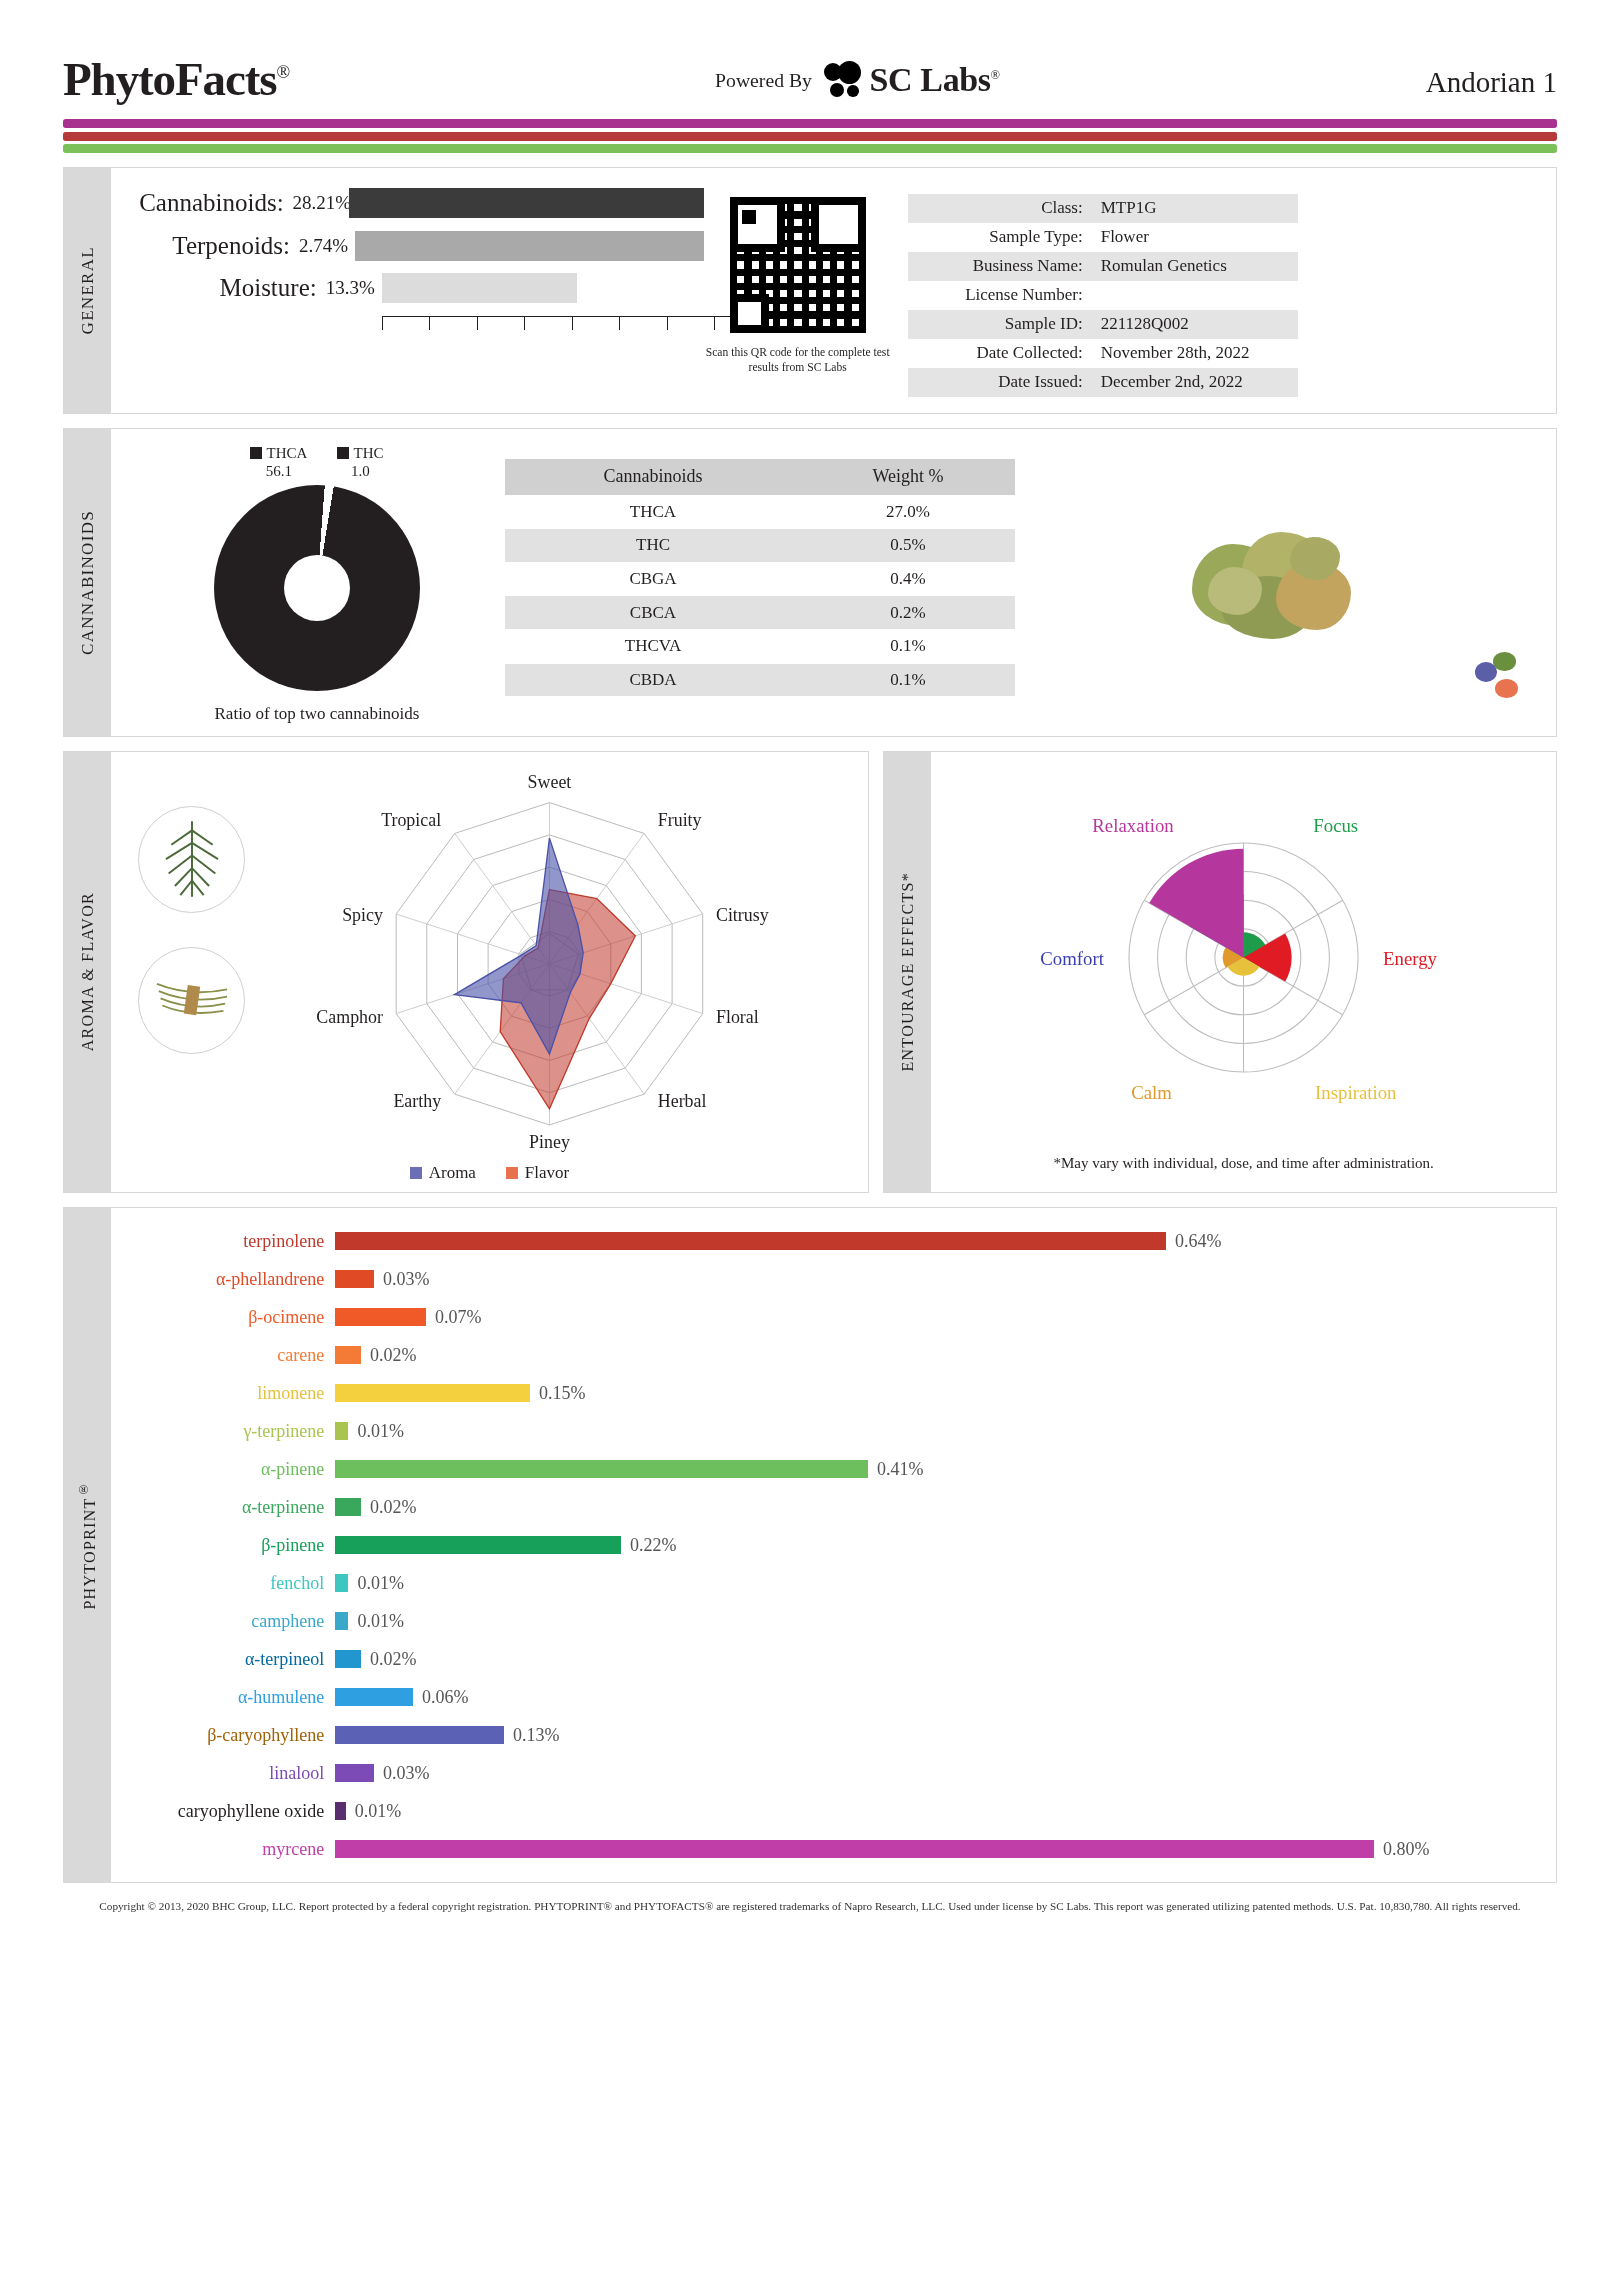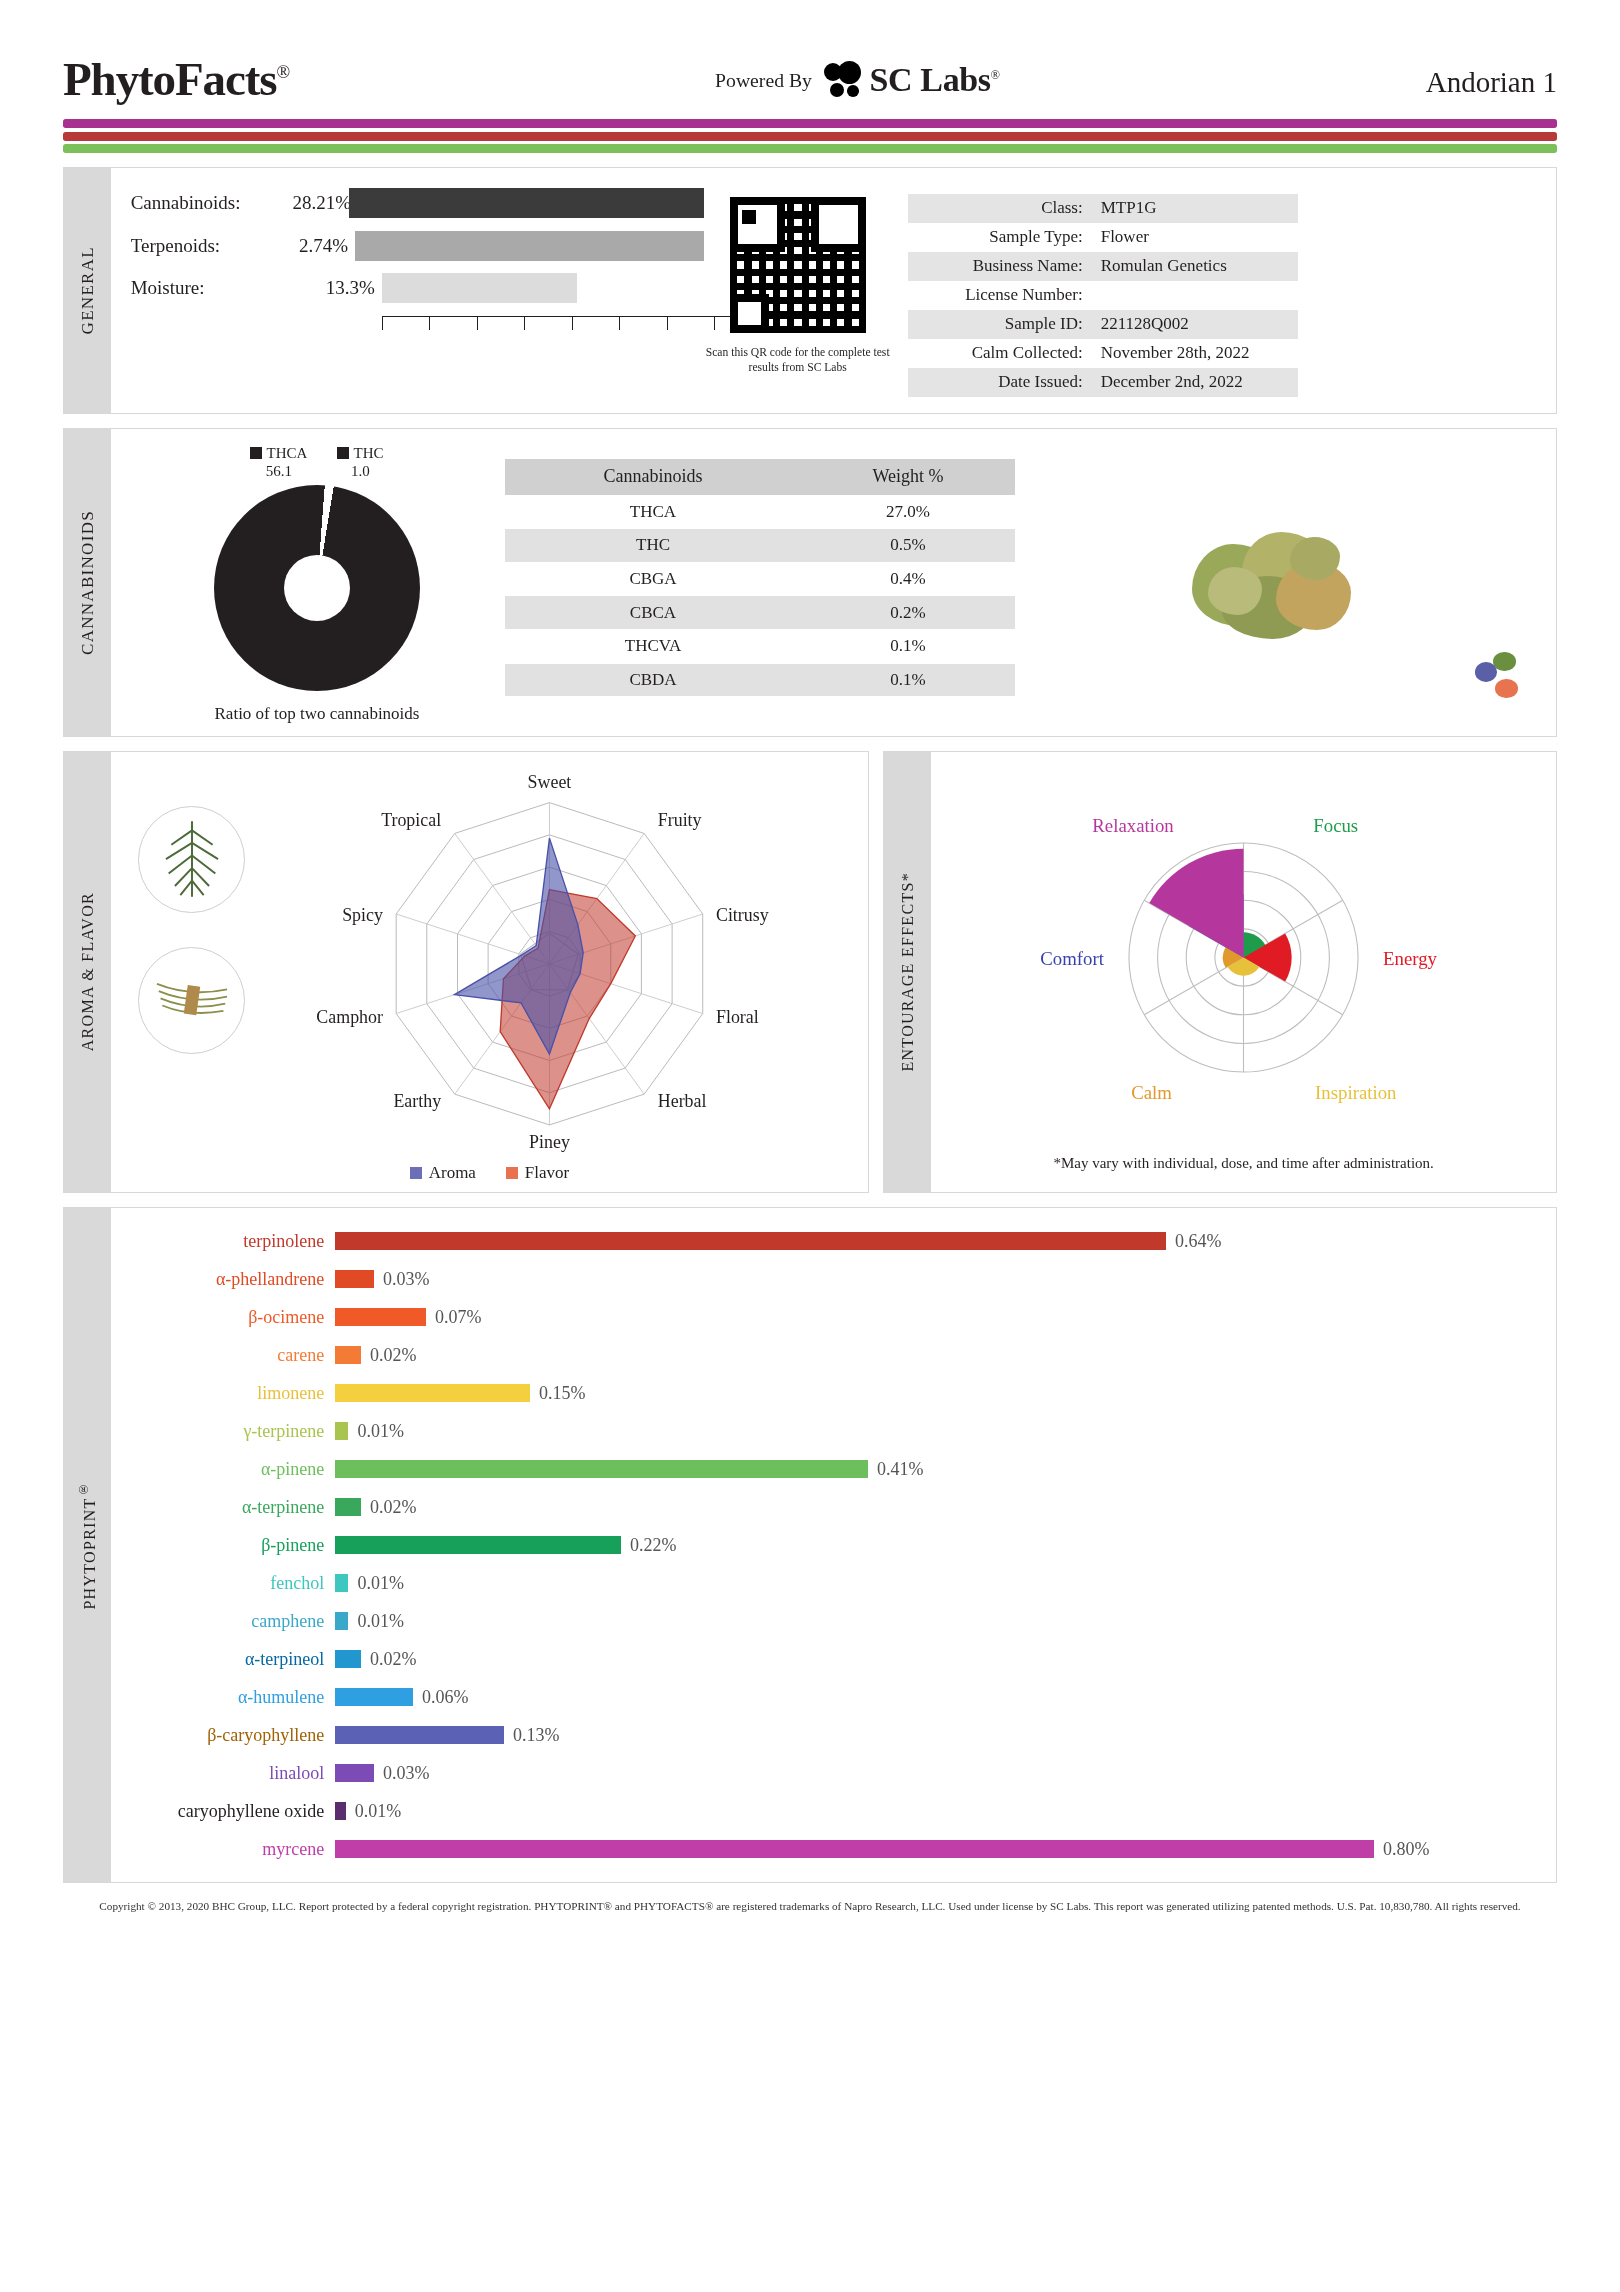--- a/index.html
+++ b/index.html
@@ -44,21 +44,21 @@
     writing-mode: vertical-rl; transform: rotate(180deg);
     font-size:17px; letter-spacing:1.3px; color:#231f20; white-space:nowrap;
   }
   .side-label.tall span { font-size:16px; }
   .section-body { flex:1; position:relative; }
 
   
   .general-body { display:flex; padding:19.7px 16px 16px 19.7px; }
   .gen-left { width:573px; }
   .gen-row { display:flex; align-items:center; margin-bottom:12.5px; }
-  .gen-label { width:195px; font-size:19px; padding-right:9px; }
+  .gen-label { width:195px; text-align:right; font-size:25px; padding-right:9px; }
   .gen-value { width:56px; text-align:right; font-size:19px; padding-right:16px; }
   .gen-bar { height:30px; }
   .gen-axis { margin-left:251px; margin-top:5.4px; position:relative; height:19.7px; width:475px; }
   .gen-axis .line { position:absolute; top:0; left:0; right:0; height:1.8px; background:#231f20; }
   .gen-axis .tick { position:absolute; top:0; width:1.8px; height:14.3px; background:#231f20; }
   .qr-wrap { width:188px; display:flex; flex-direction:column; align-items:center; padding-top:9px; }
   .qr { width:136px; height:136px; background:
       repeating-linear-gradient(90deg,#000 0 7.2px,#fff 7.2px 14.3px),
       repeating-linear-gradient(0deg,#000 0 7.2px,transparent 7.2px 14.3px);
       background-blend-mode: multiply; position:relative; }
@@ -219,21 +219,21 @@
             </div>
           <div class="gen-tr">
               <div class="k">License Number:</div>
               <div class="v"></div>
             </div>
           <div class="gen-tr alt">
               <div class="k">Sample ID:</div>
               <div class="v">221128Q002</div>
             </div>
           <div class="gen-tr">
-              <div class="k">Calm Collected:</div>
+              <div class="k">Date Collected:</div>
               <div class="v">November 28th, 2022</div>
             </div>
           <div class="gen-tr alt">
               <div class="k">Date Issued:</div>
               <div class="v">December 2nd, 2022</div>
             </div>
         </div>
       </div>
     </div>
   </div>

